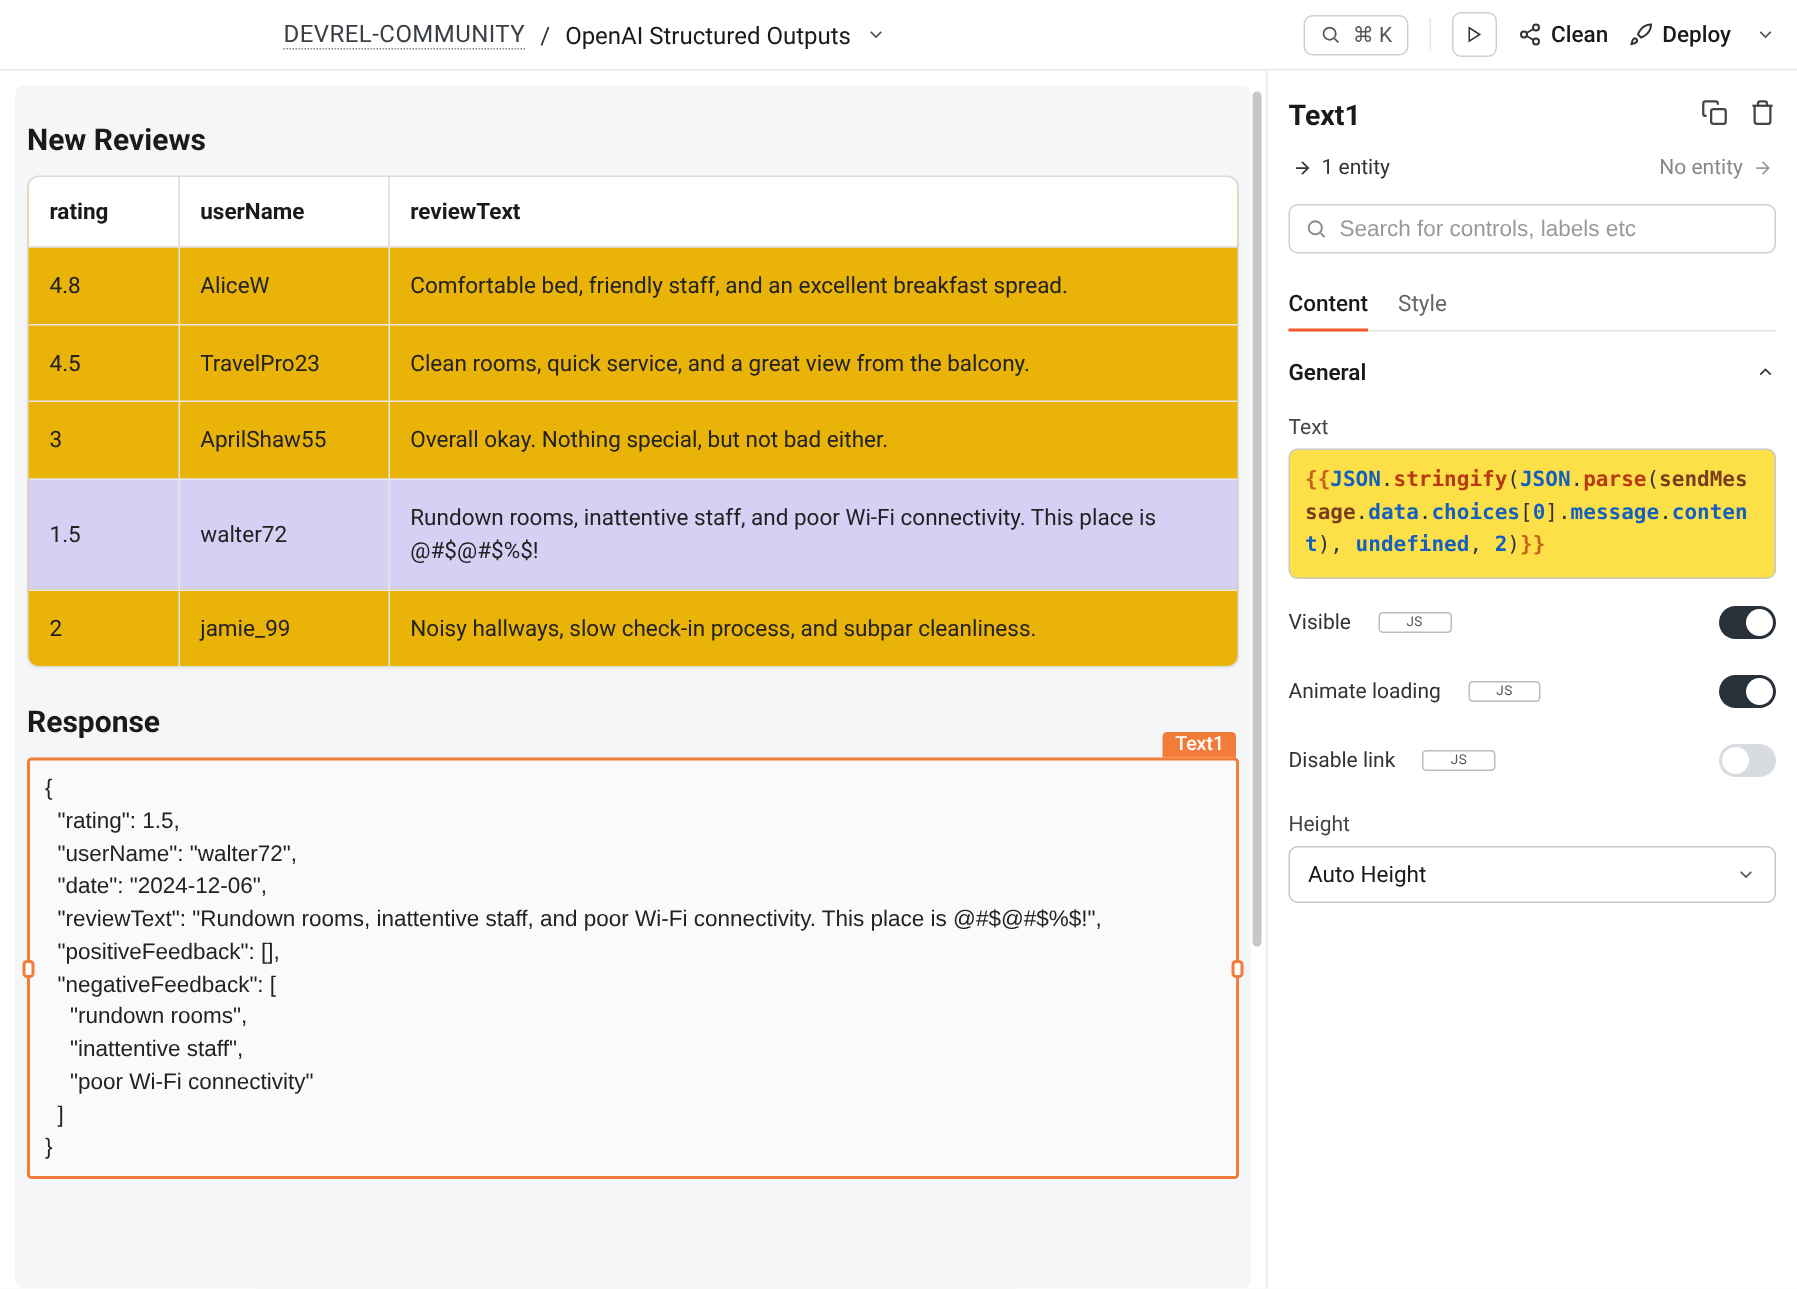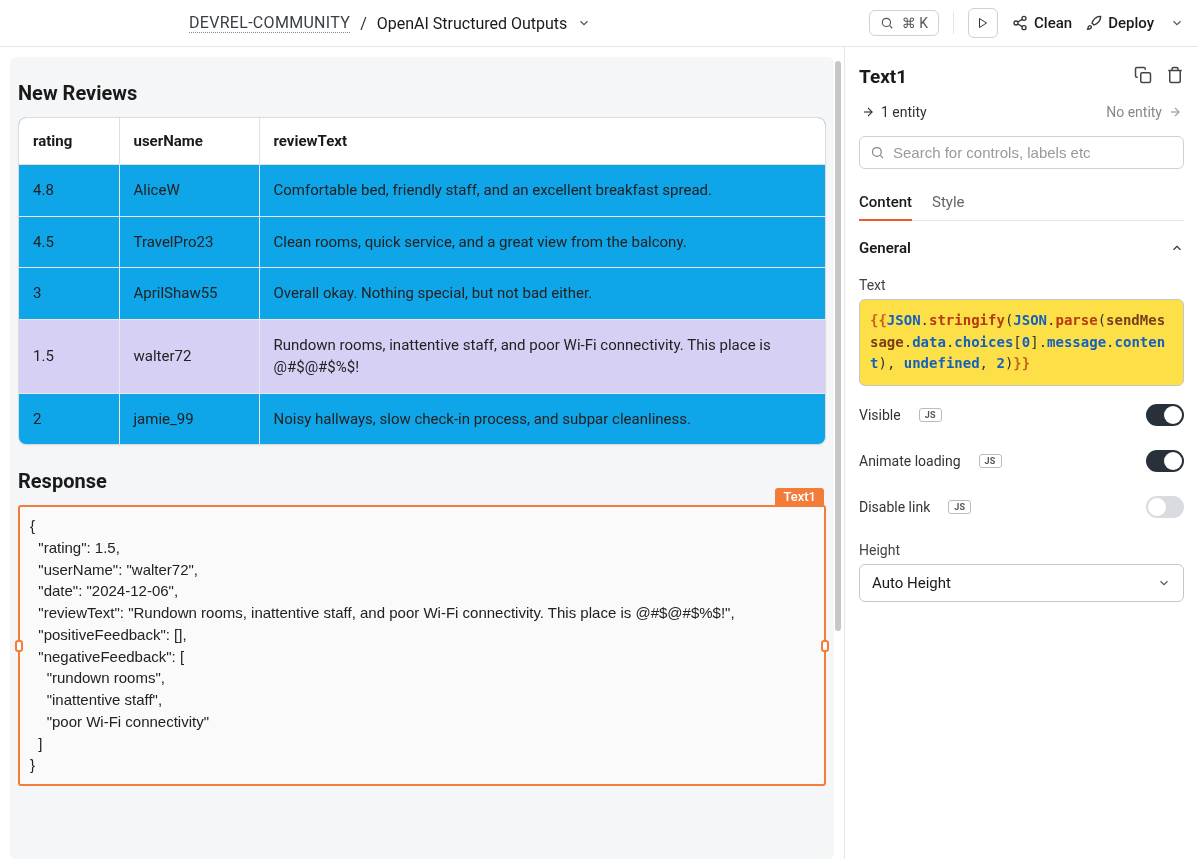--- a/index.html
+++ b/index.html
@@ -124,21 +124,21 @@
       margin-left: 1px;
     }
     .section-title {
       font-size: 20px;
       font-weight: 700;
       color: #1a1a1a;
       margin-bottom: 12px;
     }
     
     .table-card {
-      background: #0ea5e9;
+      background: #eab308;
       border: 1px solid #dcdcdc;
       border-radius: 8px;
       overflow: hidden;
       margin-bottom: 24px;
       box-shadow: 0 1px 2px rgba(0,0,0,0.04);
     }
     table {
       width: 100%;
       border-collapse: collapse;
     }
@@ -322,24 +322,24 @@
     }
     .toggle-label {
       display: flex;
       align-items: center;
       gap: 18px;
       font-size: 14px;
       color: #333;
     }
     .js-badge {
       font-size: 9px;
-      font-weight: 700;
+      font-weight: 400;
       border: 1px solid #bbb;
       border-radius: 3px;
-      padding: 1px 5px;
+      padding: 1px 18px;
       color: #555;
       letter-spacing: 0.3px;
     }
     .toggle {
       width: 38px;
       height: 22px;
       border-radius: 11px;
       position: relative;
       cursor: pointer;
     }

